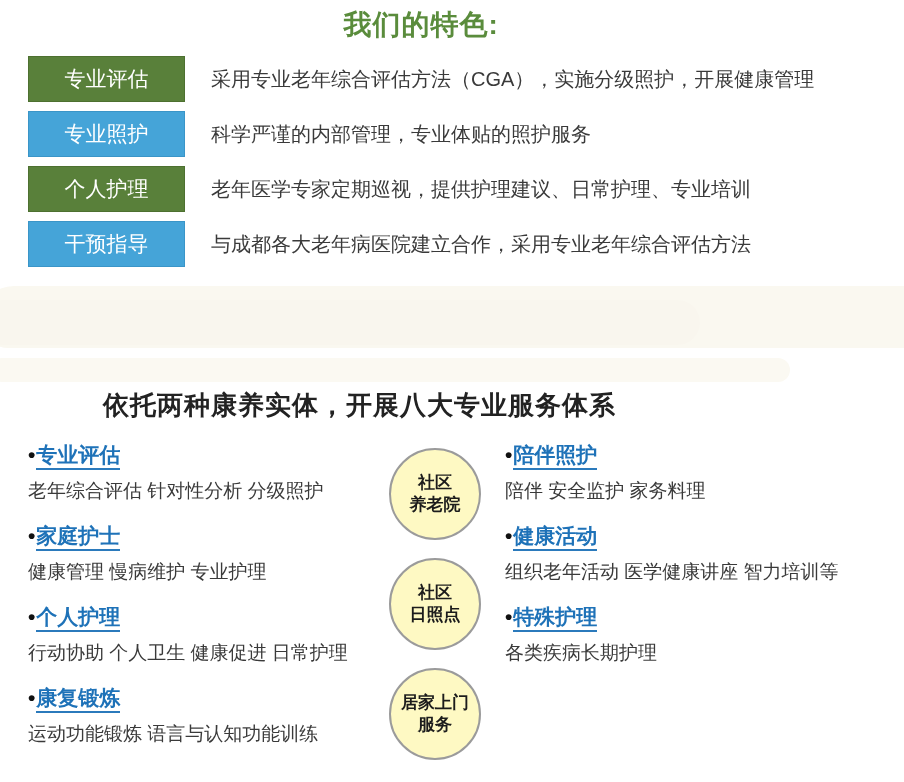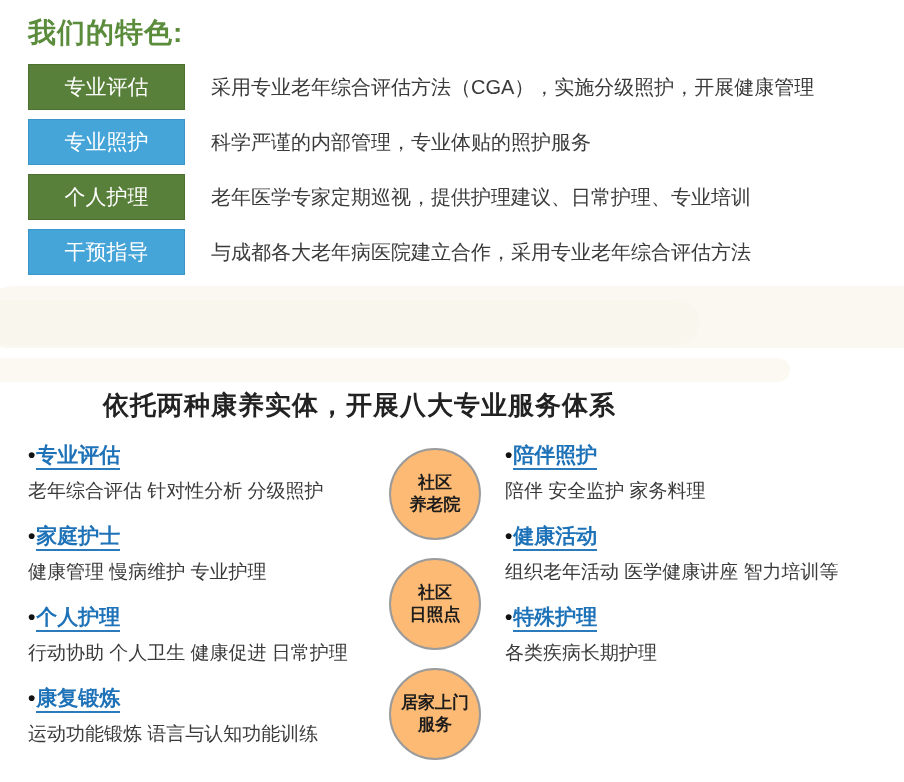--- a/index.html
+++ b/index.html
@@ -11,21 +11,21 @@
     overflow:hidden;
   }
 
   
   .bg-blob { position:absolute; background:#faf8f0; z-index:0; }
   .blob-a { left:-20px; top:286px; width:950px; height:62px; border-radius:60px 40px 10px 50px; }
   .blob-b { left:-20px; top:300px; width:720px; height:45px; background:#f9f6ee; border-radius:40px; }
   .blob-c { left:-10px; top:358px; width:800px; height:24px; background:#fbf9f2; border-radius:30px; }
 
   
-  .features { position:absolute; left:28px; top:14px; z-index:2; }
+  .features { position:absolute; left:28px; top:6px; z-index:2;text-align:center; }
   .features-title {
     font-size:28px; font-weight:bold; color:#5a8c3c;
     letter-spacing:1px; margin-bottom:12px;
   }
   .feature-row { display:flex; align-items:center; margin-bottom:9px; }
   .feature-label {
     width:157px; height:46px; flex:0 0 157px;
     display:flex; align-items:center; justify-content:center;
     color:#ffffff; font-size:21px;
   }
@@ -47,21 +47,21 @@
   .svc-bullet { color:#111111; margin-right:1px; }
   .svc-link {
     color:#1e72b8; border-bottom:2px solid #2b7abc;
     padding-bottom:2px; cursor:pointer;
   }
   .svc-detail { font-size:19px; color:#3a3a3a; line-height:24px; margin-top:12px; white-space:nowrap; }
 
   .circles { position:absolute; left:389px; top:448px; width:92px; z-index:2; }
   .circle {
     width:92px; height:92px; border-radius:50%;
-    border:2px solid #9b9b9b; background:#fdba74;
+    border:2px solid #9b9b9b; background:#fef9c3;
     display:flex; flex-direction:column; align-items:center; justify-content:center;
     font-size:17px; font-weight:bold; color:#1c1c1c; line-height:22px;
     text-align:center;
   }
   .circle + .circle { margin-top:18px; }
 </style>
 </head>
 <body>
 
 <div class="bg-blob blob-a"></div>

